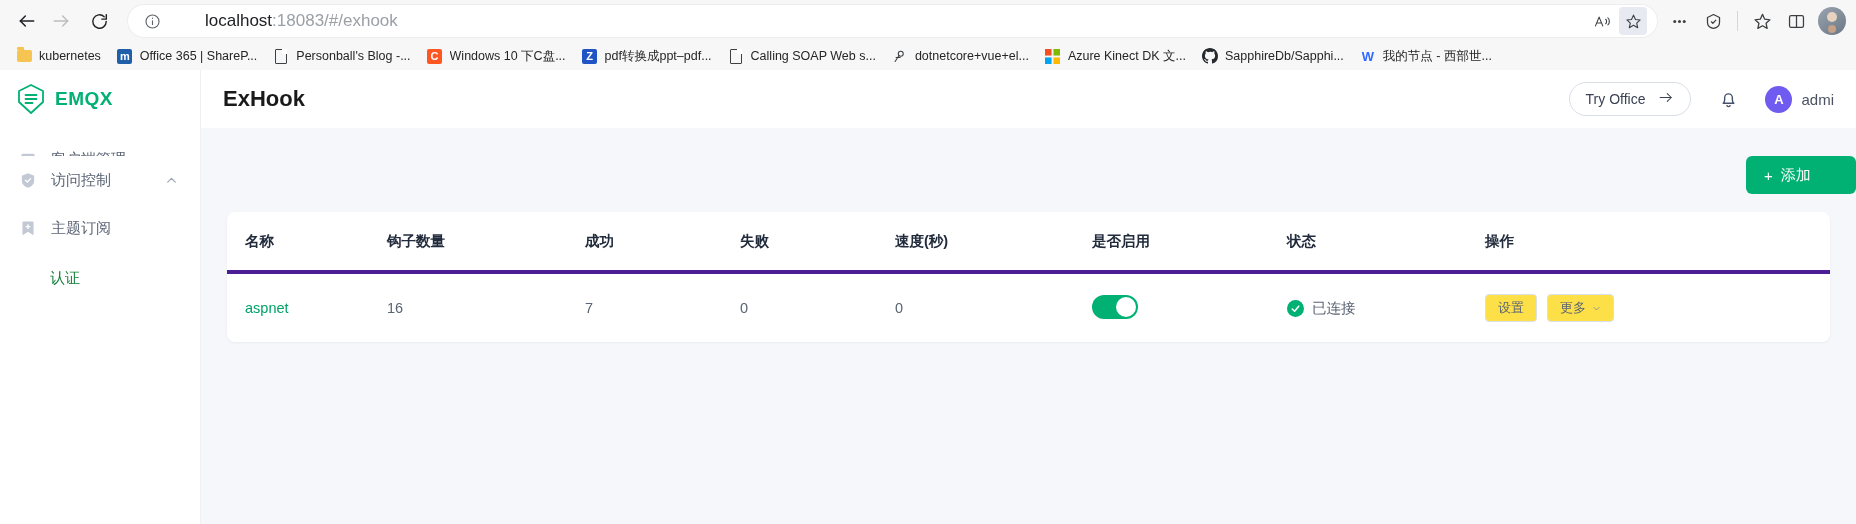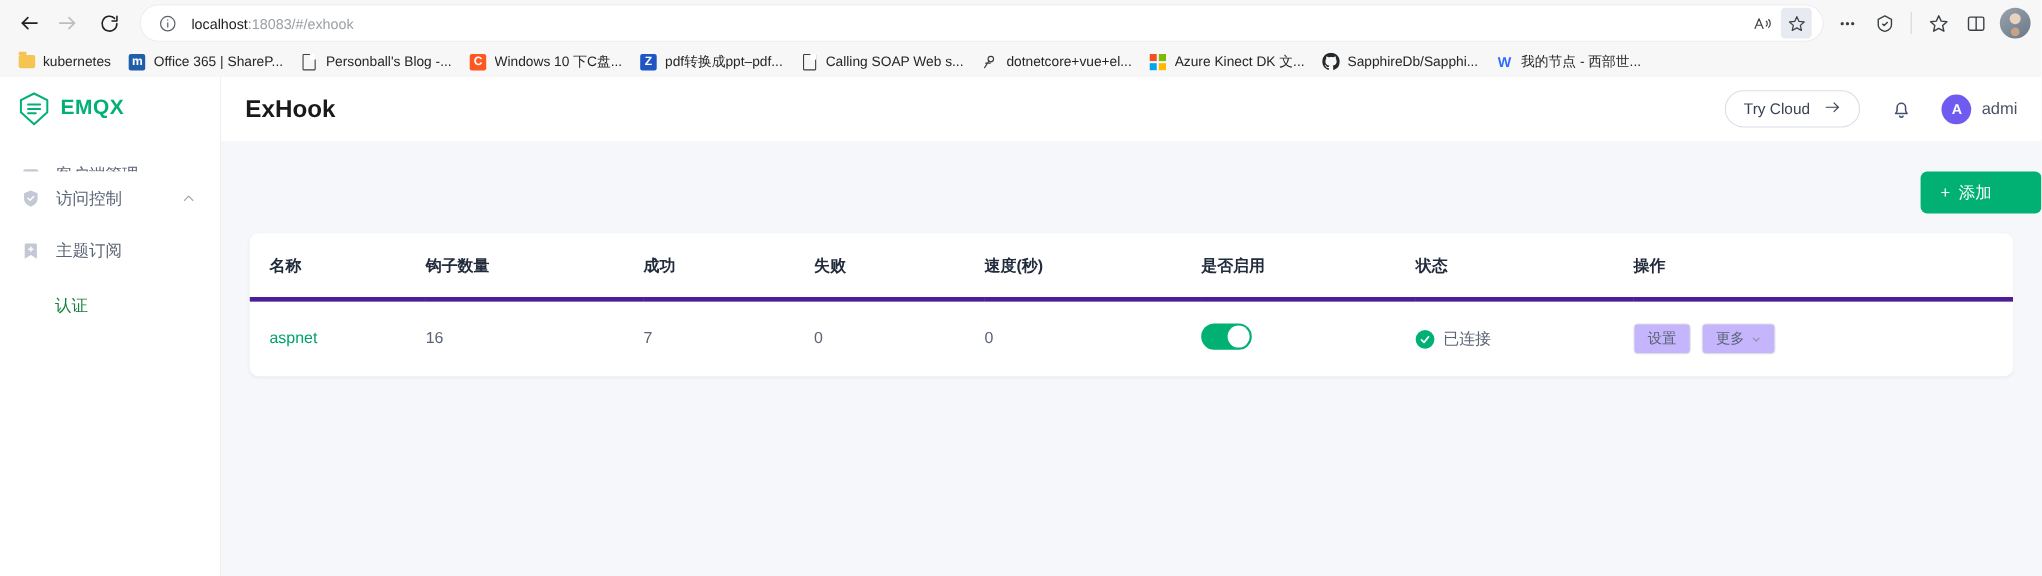--- a/index.html
+++ b/index.html
@@ -43,25 +43,26 @@
     margin-right: 6px;
     padding: 0 10px 0 14px;
     box-shadow: 0 0 0 1px rgba(0,0,0,0.04);
   }
   .info-icon {
     width: 20px; height: 20px; flex: 0 0 auto;
     display: flex; align-items: center; justify-content: center;
     color: #5f6368; margin-right: 12px;
   }
   .url-text {
-    font-size: 13px;
+    font-size: 17px;
     color: #9aa0a6;
     white-space: nowrap;
     overflow: hidden;
     flex: 1 1 auto;
+    margin-left: 31px;
   }
   .url-text .host-strong { color: #202124; }
   .omni-right {
     display: flex; align-items: center; gap: 2px; flex: 0 0 auto;
   }
   .omni-icon {
     width: 28px; height: 28px;
     display: flex; align-items: center; justify-content: center;
     color: #3c4043;
   }
@@ -310,21 +311,21 @@
     background: #00b173;
     display: flex; align-items: center; justify-content: center;
     color: #fff; flex: 0 0 auto;
   }
   .status-text { color: #5a6474; }
   .ops-cell { display: flex; align-items: center; gap: 10px; }
   .btn-sm {
     height: 28px;
     border: 1px solid #dcdfe6;
     border-radius: 4px;
-    background: #c4b5fd;
+    background: #fde047;
     color: #5a6474;
     font-size: 13px;
     display: flex; align-items: center;
     padding: 0 12px;
     gap: 6px;
   }
 
   
   .c-name { width: 160px; }
   .c-hooks { width: 198px; }
@@ -550,21 +551,21 @@
     </div>
   </div>
 
   <div class="main">
 
     <div class="topbar">
       <span class="page-title">ExHook</span>
       <span class="topbar-spacer"></span>
 
       <div class="try-cloud">
-        <span>Try Cloud</span>
+        <span>Try Office</span>
         <span>
           <svg width="16" height="13" viewBox="0 0 24 20" fill="none" stroke="#3a4254" stroke-width="1.6" stroke-linecap="round" stroke-linejoin="round">
             <line x1="3" y1="10" x2="20" y2="10"></line>
               <polyline points="14,4 20,10 14,16"></polyline>
           </svg>
         </span>
       </div>
 
       <span class="bell">
         <svg width="21" height="21" viewBox="0 0 24 24" fill="none" stroke="currentColor" stroke-width="1.6" stroke-linecap="round" stroke-linejoin="round">

